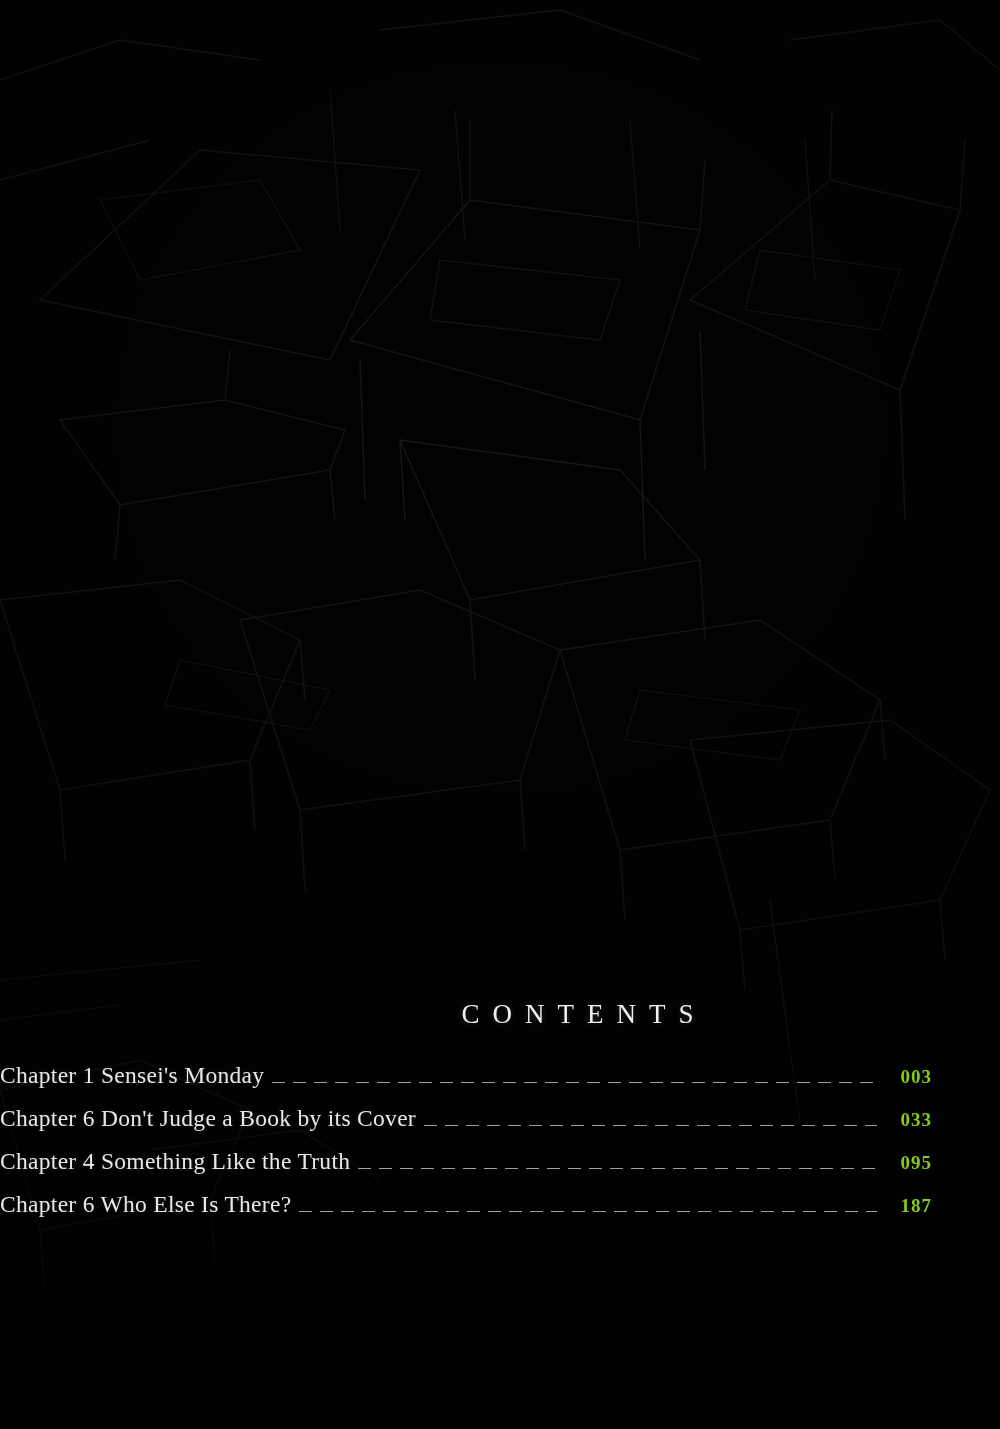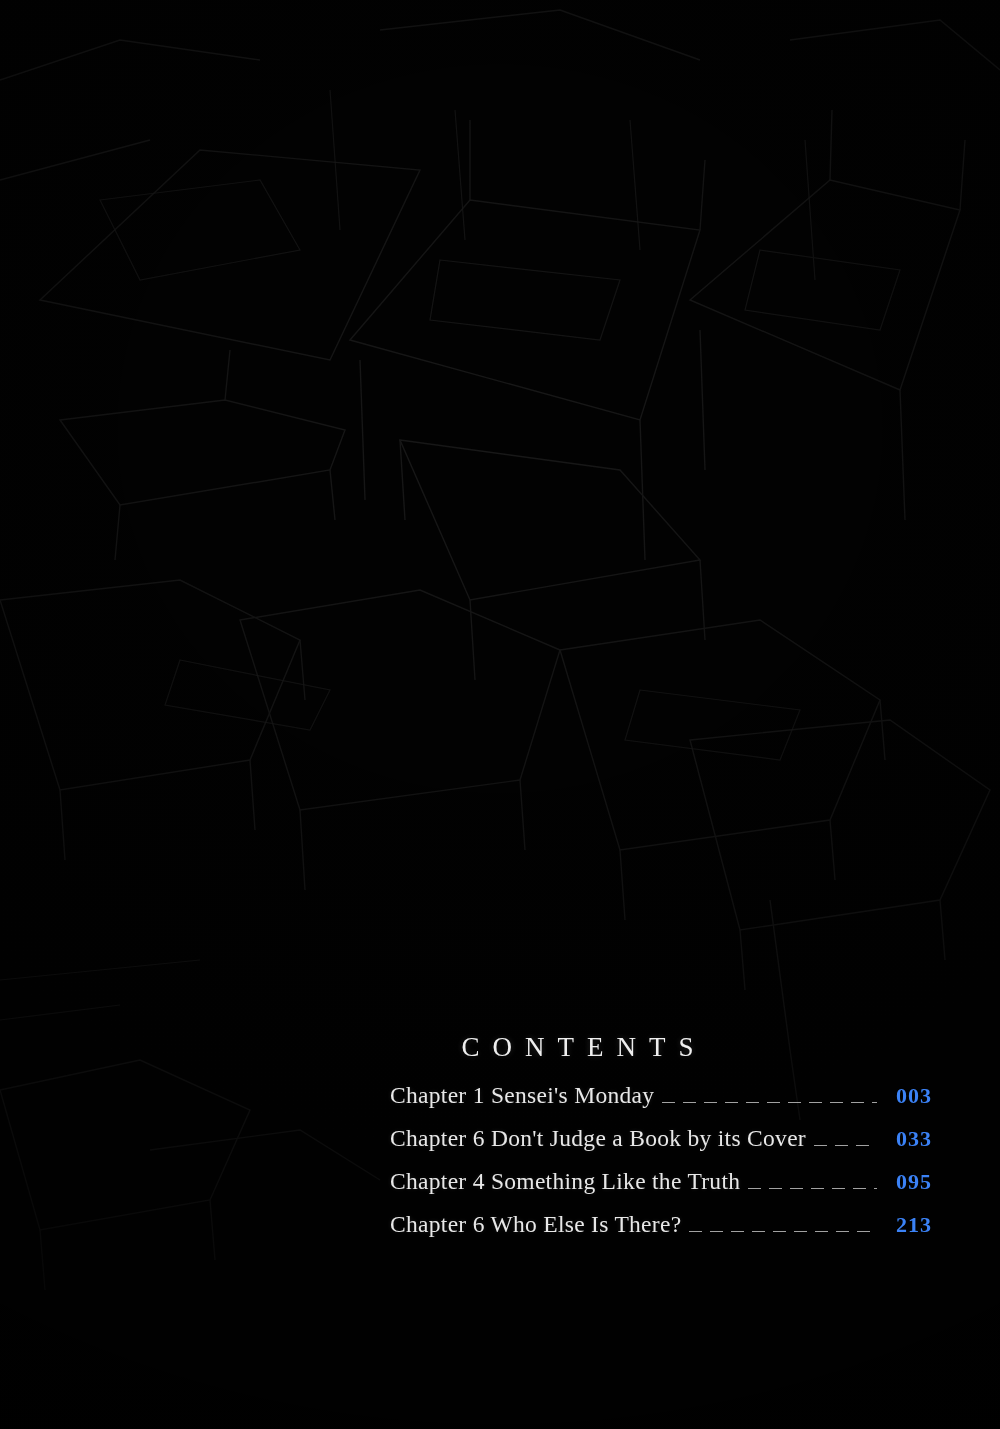--- a/index.html
+++ b/index.html
@@ -50,39 +50,38 @@
     inset: 0;
     background:
       radial-gradient(120% 80% at 50% 30%, rgba(0,0,0,0) 0%, rgba(0,0,0,0.55) 70%, rgba(0,0,0,0.9) 100%);
     pointer-events: none;
   }
 
   
   #contents {
     position: absolute;
     left: 0;
-    top: 1032px;
+    top: 999px;
     width: 1000px;
   }
 
   #contents-title {
     text-align: center;
     color: #efefef;
     font-size: 27px;
     letter-spacing: 13px;
     text-indent: 13px;
     font-family: "Liberation Serif", serif;
     font-weight: 400;
     padding-left: 155px;
     text-shadow: 0 0 6px rgba(255,255,255,0.18);
   }
 
   #toc {
-    margin-top: 19px;
-    padding-left: 390px;
+    margin-top: 32px;
     padding-right: 68px;
   }
 
   .toc-row {
     display: flex;
     align-items: baseline;
     height: 43px;
     white-space: nowrap;
   }
 
@@ -102,22 +101,22 @@
       to right,
       rgba(215,215,215,0.75) 0px,
       rgba(215,215,215,0.75) 13px,
       rgba(0,0,0,0) 13px,
       rgba(0,0,0,0) 21px
     );
     min-width: 10px;
   }
 
   .toc-page {
-    color: #3b82f6;
-    font-size: 22px;
+    color: #84cc16;
+    font-size: 19px;
     font-family: "Liberation Serif", serif;
     font-weight: 700;
     letter-spacing: 1px;
     width: 46px;
     text-align: right;
   }
 </style>
 </head>
 <body>
 
@@ -186,18 +185,18 @@
       <div class="toc-row">
         <span class="toc-title">Chapter 4 Something Like the Truth</span>
         <span class="toc-leader"></span>
         <span class="toc-page">095</span>
       </div>
 
 
       <div class="toc-row">
         <span class="toc-title">Chapter 6 Who Else Is There?</span>
         <span class="toc-leader"></span>
-        <span class="toc-page">213</span>
+        <span class="toc-page">187</span>
       </div>
 
     </div>
   </div>
 </div>
 
 </body></html>

